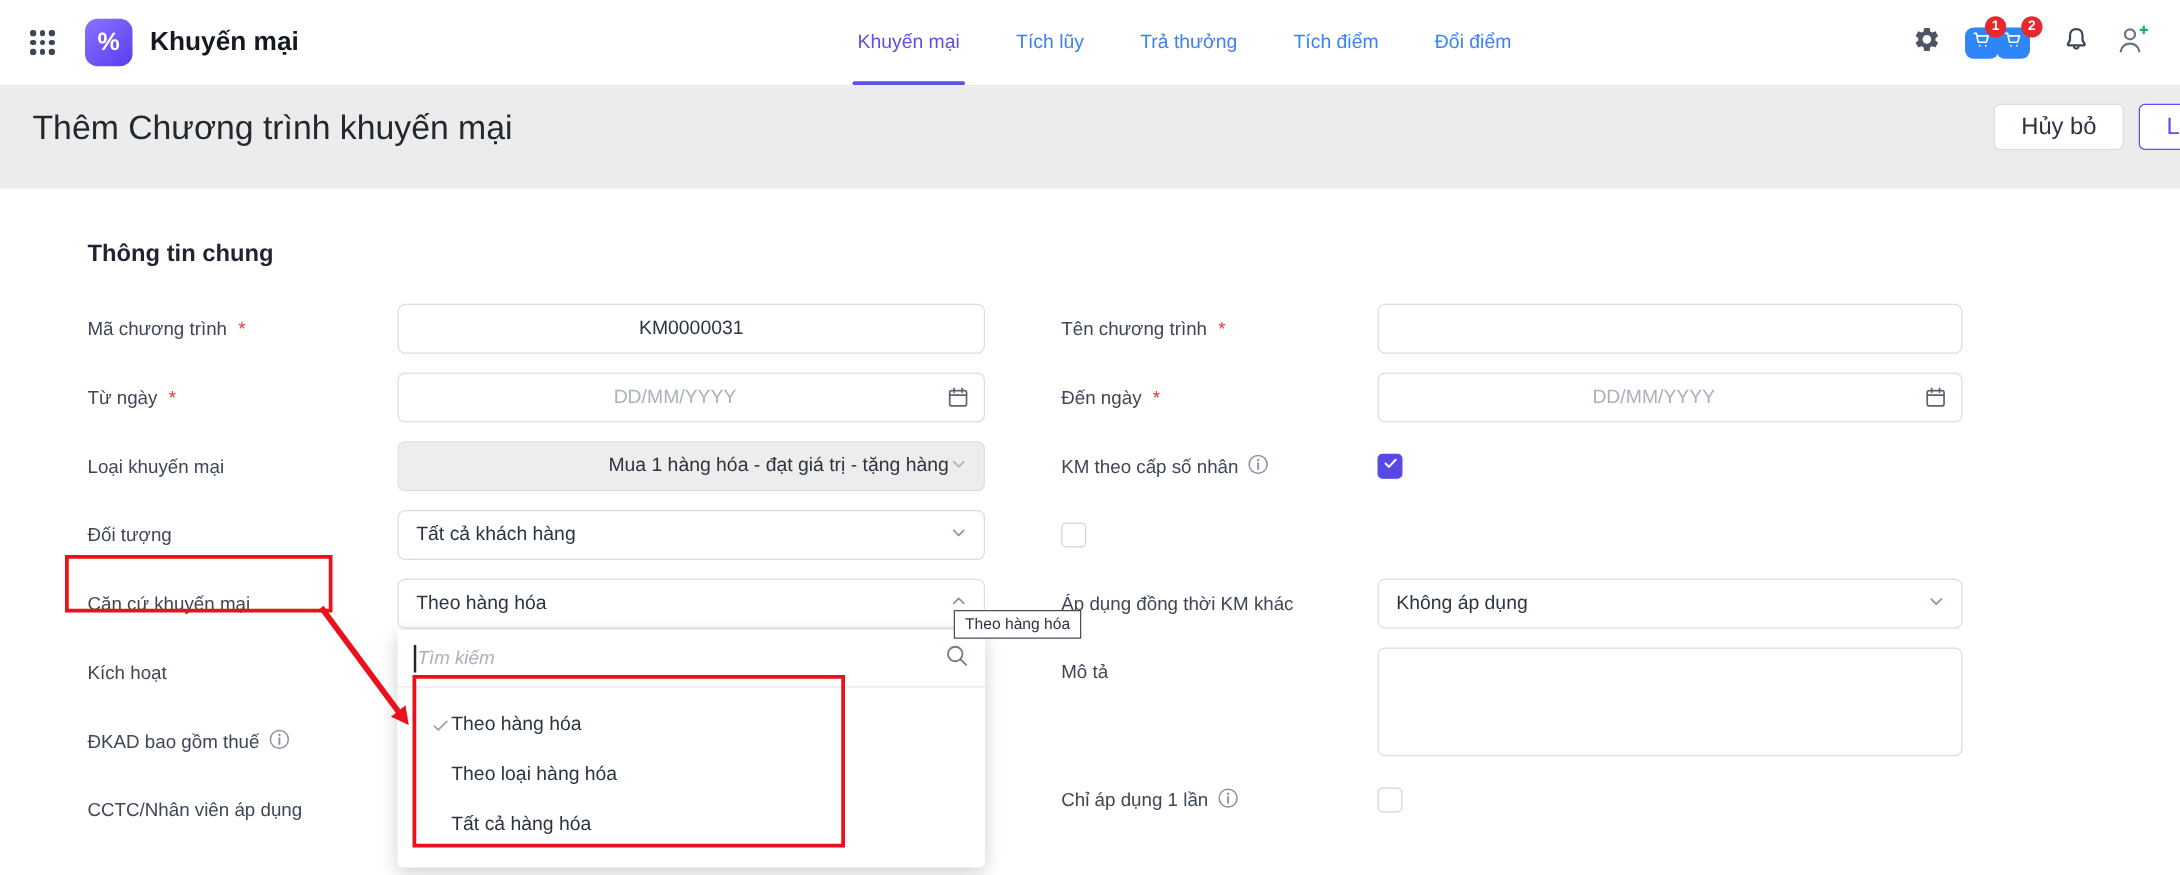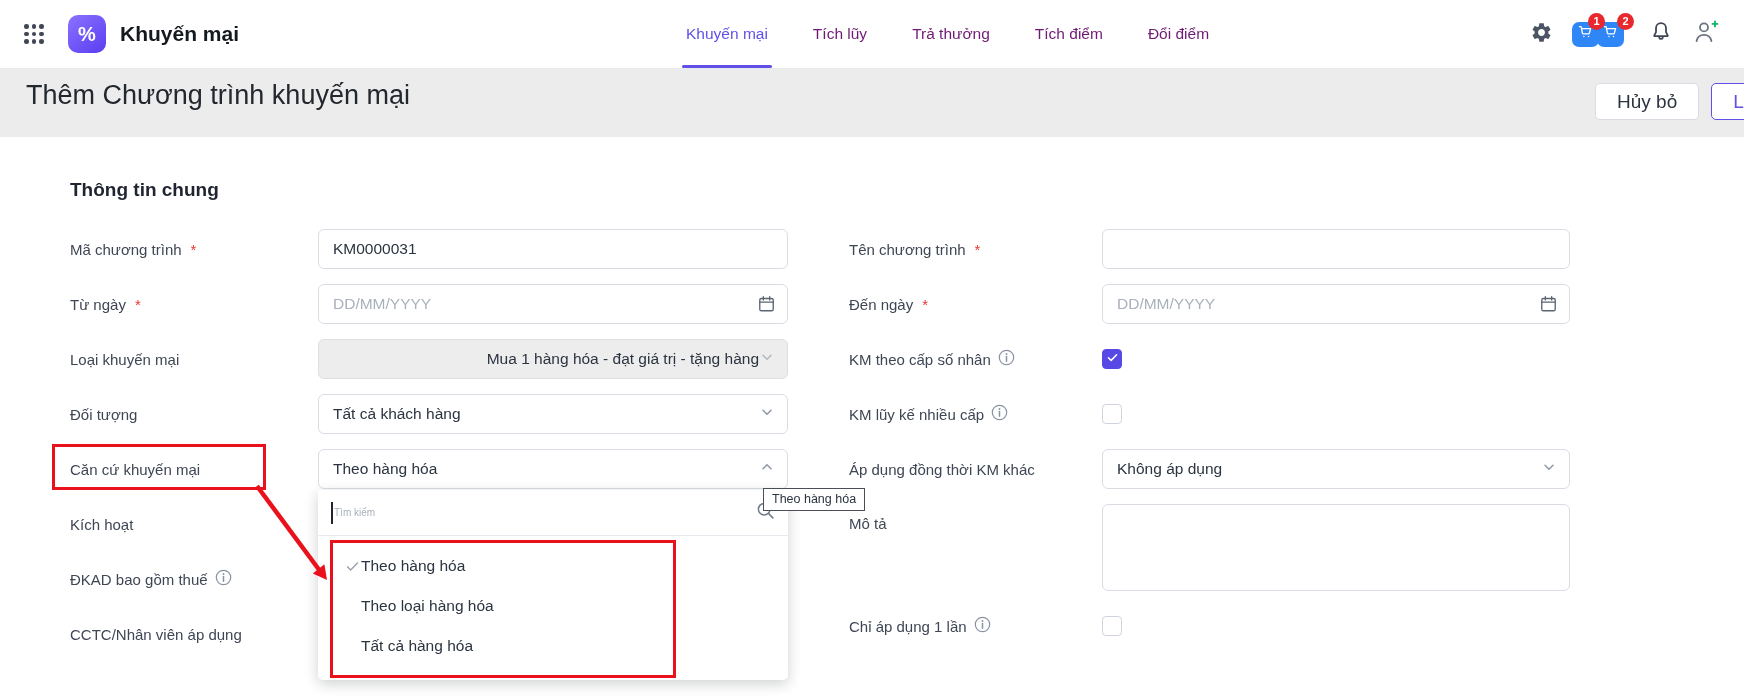--- a/index.html
+++ b/index.html
@@ -16,39 +16,39 @@
     gap:3px; padding:2px; cursor:pointer; }
   .grid-icon i { width:4.5px; height:4.5px; border-radius:50%; background:#3f4654; }
   .logo { width:38px; height:38px; margin-left:22px; border-radius:10px;
     background:linear-gradient(140deg,#8b72ff 0%,#5a3df1 100%);
     display:flex; align-items:center; justify-content:center;
     color:#fff; font-size:20px; font-weight:700; }
   .app-title { margin-left:14px; font-size:21px; font-weight:700; color:#14181f; }
 
   .nav-tabs { position:absolute; left:686px; top:0; height:100%; display:flex; gap:45px; }
   .nav-tab { height:100%; display:flex; align-items:center; font-size:15.5px;
-    color:#701a75; cursor:pointer; position:relative; white-space:nowrap; }
+    color:#3b82f6; cursor:pointer; position:relative; white-space:nowrap; }
   .nav-tab.active { color:#6050e8; font-weight:500; }
   .nav-tab.active::after { content:""; position:absolute; left:-4px; right:-4px; bottom:0;
     height:3px; border-radius:2px; background:#6050e8; }
 
   .nav-right { margin-left:auto; display:flex; align-items:center; gap:19px; }
   .icon-btn { display:flex; align-items:center; justify-content:center; cursor:pointer; }
   .carts { display:flex; position:relative; margin-right:6px; }
   .cart-sq { width:27px; height:25px; border-radius:7px; background:#2e86f7;
     display:flex; align-items:center; justify-content:center; }
   .cart-sq + .cart-sq { margin-left:-2px; }
   .badge { position:absolute; top:-9px; width:17px; height:17px; border-radius:50%;
     background:#e8282d; color:#fff; font-size:11px; font-weight:700;
     display:flex; align-items:center; justify-content:center; }
   .badge.b1 { left:16px; }
   .badge.b2 { left:45px; }
 
   
-  .page-header { height:68px; background:#ececec; display:flex; align-items:center;
+  .page-header { height:82px; background:#ececec; display:flex; align-items:center;
     padding:0 0 16px 26px; position:relative; }
   .page-title { font-size:27px; font-weight:500; color:#23272e; }
   .header-actions { position:absolute; left:1595px; top:14px; display:flex; white-space:nowrap; }
   .btn { height:37px; border-radius:5px; font-size:19px; padding:0 21px;
     display:flex; align-items:center; cursor:pointer; font-family:inherit; }
   .btn-cancel { background:#fff; border:1px solid #d9dde3; color:#2b3440; }
   .btn-save { background:#fff; border:1px solid #6050e8; color:#6050e8;
     margin-left:12px; width:150px; overflow:hidden; }
 
   
@@ -63,21 +63,21 @@
   .frow.tall { height:87px; align-items:flex-start; }
   .col-left  .lbl { flex:0 0 248px; }
   .col-right .lbl { flex:0 0 253px; }
   .lbl { font-size:15px; color:#3f4654; display:flex; align-items:center; gap:7px; }
   .frow.tall .lbl { padding-top:11px; }
   .req { color:#e53935; margin-left:2px; }
   .fld { flex:1; position:relative; display:flex; align-items:center; }
 
   .tbox { width:100%; height:40px; border:1px solid #d9dde3; border-radius:6px;
     background:#fff; font-size:15.5px; color:#2b3440; padding:0 14px;
-    font-family:inherit; outline:none; }
+    font-family:inherit; outline:none;text-align:center; }
   .tbox::placeholder { color:#a9b1bc; }
   .with-ico { padding-right:40px; }
   .fld-ico { position:absolute; right:12px; top:50%; transform:translateY(-50%);
     display:flex; pointer-events:none; }
 
   .selbox { width:100%; height:40px; border:1px solid #d9dde3; border-radius:6px;
     background:#fff; display:flex; align-items:center; justify-content:space-between;
     padding:0 12px 0 14px; font-size:15.5px; color:#2b3440; cursor:pointer; }
   .selbox.disabled { background:#ededed; border-color:#dcdfe4; cursor:default;justify-content:flex-end; }
 
@@ -85,22 +85,22 @@
     background:#fff; display:flex; align-items:center; justify-content:center; cursor:pointer; }
   .checkbox.checked { background:#5848e5; border-color:#5848e5; }
 
   textarea.tbox { height:87px; padding-top:9px; resize:none; }
 
   
   .dropdown { position:absolute; top:41px; left:0; right:0; z-index:5; background:#fff;
     border-radius:0 0 5px 5px; box-shadow:0 4px 14px rgba(20,24,31,.20); }
   .dd-search { height:46px; border-bottom:1px solid #e7eaee; display:flex;
     align-items:center; padding:0 12px 0 0; position:relative; }
-  .dd-search input { border:none; outline:none; flex:1; height:100%; font-size:10px;
-    padding:0 0 0 16px; font-family:inherit; color:#0c4a6e; background:transparent; }
+  .dd-search input { border:none; outline:none; flex:1; height:100%; font-size:15px;
+    padding:0 0 0 16px; font-family:inherit; color:#0c4a6e; background:transparent;font-style:italic; }
   .dd-search input::placeholder { color:#a9b1bc; }
   .caret { position:absolute; left:13px; top:12px; width:1.5px; height:22px; background:#22262c; }
   .dd-options { padding:10px 0 14px; }
   .opt { height:40px; display:flex; align-items:center; padding-left:27px;
     font-size:15.5px; color:#2b3440; cursor:pointer; }
   .opt .check { width:16px; display:flex; align-items:center; }
 
   
   .tooltip { position:absolute; left:763px; top:488px; z-index:20; background:#fff;
     border:1px solid #4a4f57; padding:3px 8px 4px; font-size:12.5px; color:#2b3440;
@@ -379,30 +379,20 @@
           <span>
             <svg width="13" height="13" viewBox="0 0 24 24" fill="none" stroke="#fff" stroke-width="3" stroke-linecap="round" stroke-linejoin="round">
                 <path d="M4.5 12.5l5 5L19.5 7"></path>
               </svg>
           </span>
         </div>
       </div>
     </div>
 
     <div class="frow">
-      <div class="lbl">
-        <span>KM lũy kế nhiều cấp</span>
-        <span>
-          <svg width="17" height="17" viewBox="0 0 18 18" fill="none">
-              <circle cx="9" cy="9" r="7.6" stroke="#8a93a3" stroke-width="1.3"></circle>
-              <path d="M9 8v5" stroke="#8a93a3" stroke-width="1.6" stroke-linecap="round"></path>
-              <circle cx="9" cy="5.3" r="1" fill="#8a93a3"></circle>
-            </svg>
-        </span>
-      </div>
       <div class="fld">
           <div class="checkbox"></div>
         </div>
     </div>
 
     <div class="frow">
       <div class="lbl">
           <span>Áp dụng đồng thời KM khác</span>
         </div>
       <div class="fld">

